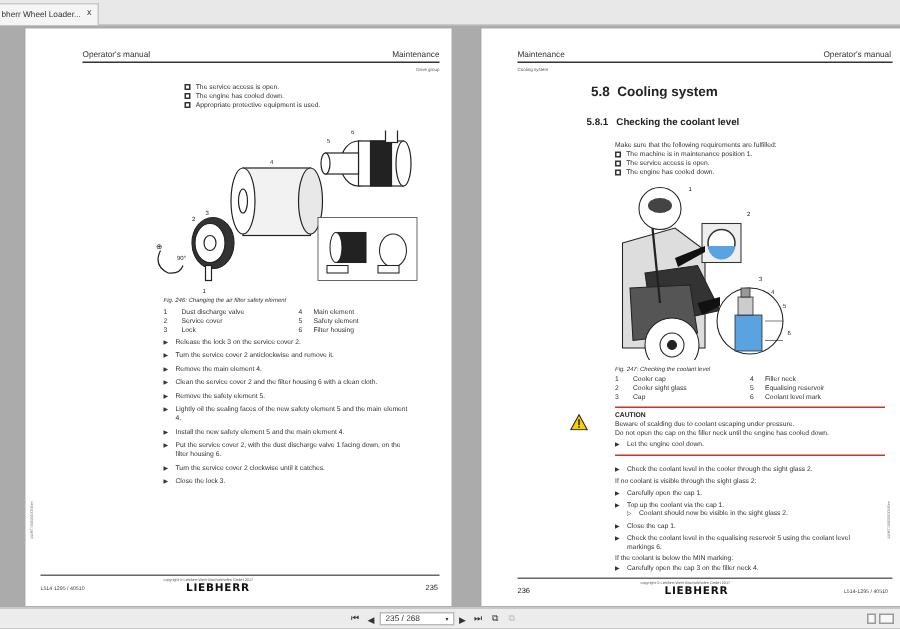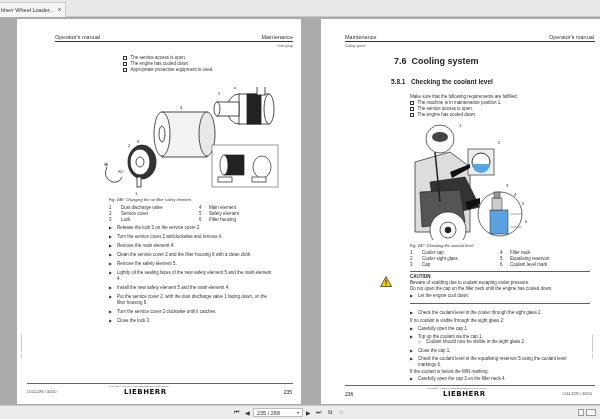--- a/index.html
+++ b/index.html
@@ -183,21 +183,21 @@
     <div class="foot-logo" style="left:107px; top:369px;">LIEBHERR</div>
     <div class="pagenum" style="right:9px; top:370px;">235</div>
   </div>
 
   <div class="page right">
     <div class="hdr" style="left:24px;">Maintenance</div>
     <div class="hdr" style="right:6px;">Operator's manual</div>
     <div class="hdr-line" style="left:24px; width:250px;"></div>
     <div class="sub" style="left:24px;">Cooling system</div>
 
-    <div class="h1" style="left:73px; top:37px;"><span>7.6</span>&nbsp;&nbsp;<span>Cooling system</span></div>
+    <div class="h1" style="left:73px; top:37px;"><span>5.8</span>&nbsp;&nbsp;<span>Cooling system</span></div>
     <div class="h2" style="left:70px; top:59px;"><span>5.8.1</span>&nbsp;&nbsp;&nbsp;<span>Checking the coolant level</span></div>
 
     <div class="plain" style="left:89px; top:75px;">Make sure that the following requirements are fulfilled:</div>
     <div class="chk" style="left:89px; top:81px;"><span class="box"></span><span>The machine is in maintenance position 1.</span></div>
     <div class="chk" style="left:89px; top:87px;"><span class="box"></span><span>The service access is open.</span></div>
     <div class="chk" style="left:89px; top:93px;"><span class="box"></span><span>The engine has cooled down.</span></div>
 
     <svg style="position:absolute; left:89px; top:103px;" width="120" height="118" viewBox="0 0 120 118">
 
       <g stroke="#222" stroke-width="0.7">

